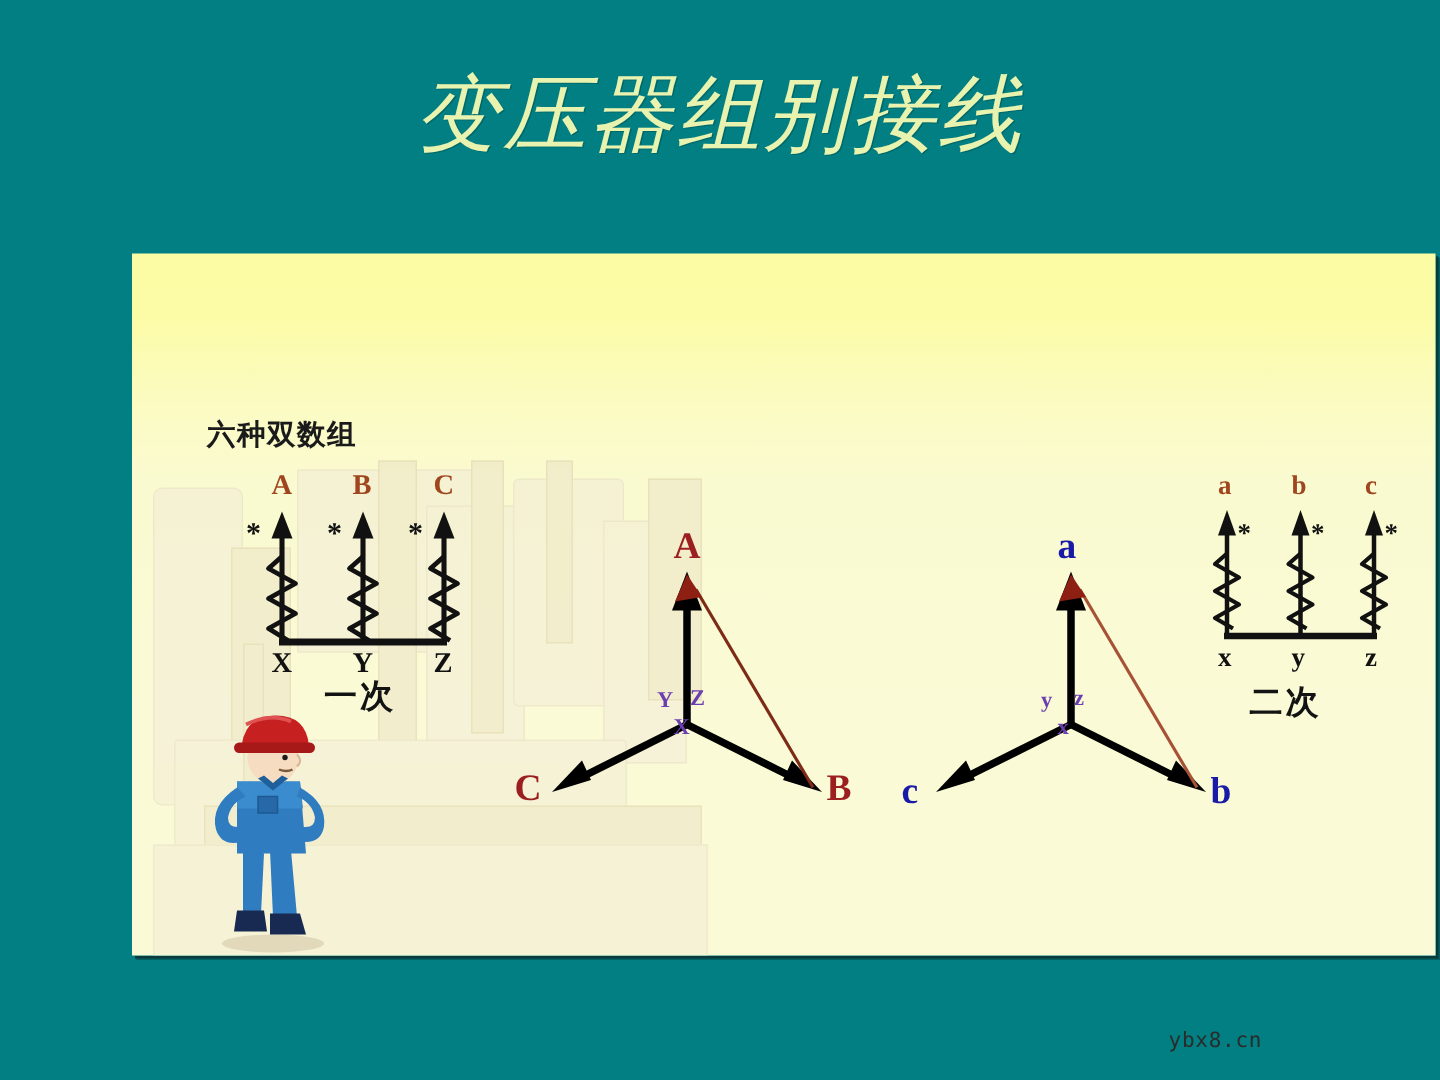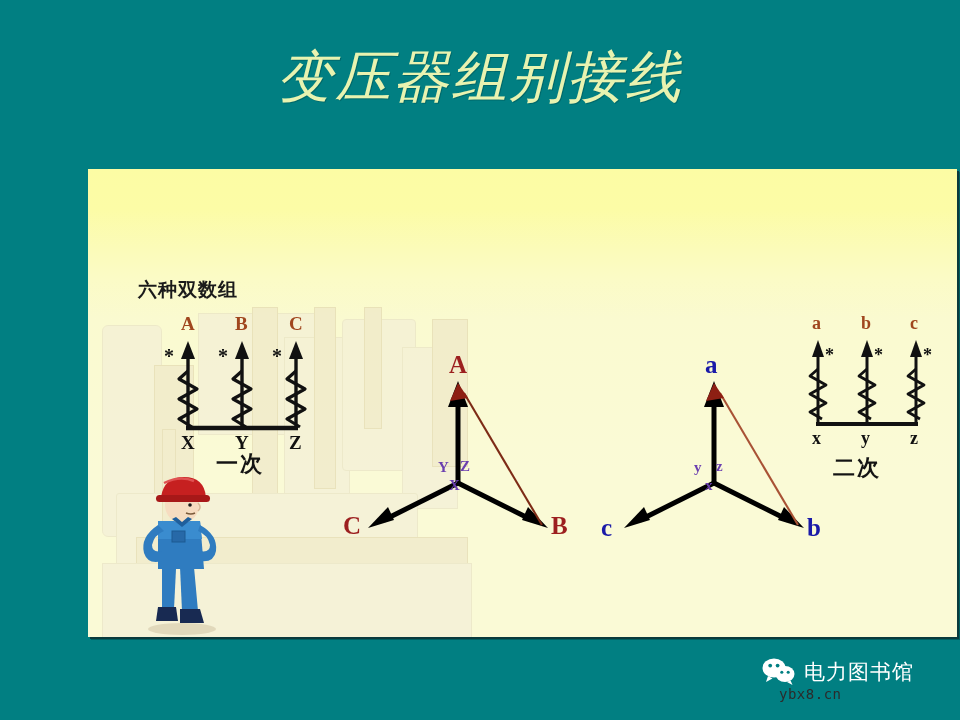--- a/index.html
+++ b/index.html
@@ -362,31 +362,16 @@
         <circle cx="62" cy="36" r="1.8" fill="#1a1a1a"></circle>
         <path d="M58 44 Q63 46 67 44" stroke="#7a5a3a" stroke-width="1.6" fill="none"></path>
         <path d="M70 34 Q74 38 70 42" stroke="#d8b896" stroke-width="1.5" fill="none"></path>
 
         <path d="M44 50 L54 58 L64 50 L60 48 L54 53 L48 48 Z" fill="#1f5f9c"></path>
       </svg>
     </div>
 
   </div>
 
-  <div class="footer-brand">
-    <span class="wechat-icon">
-      <svg width="34" height="28" viewBox="0 0 34 28">
-        <ellipse cx="12" cy="10" rx="11.5" ry="9.5" fill="#ffffff"></ellipse>
-        <path d="M6 18 L4 24 L10.5 20.5 Z" fill="#ffffff"></path>
-        <circle cx="8.2" cy="7.6" r="1.9" fill="#017f82"></circle>
-        <circle cx="15.6" cy="7.6" r="1.9" fill="#017f82"></circle>
-        <ellipse cx="23" cy="16" rx="9.5" ry="8" fill="#ffffff"></ellipse>
-        <path d="M28.5 22.5 L30.5 27 L25 24 Z" fill="#ffffff"></path>
-        <circle cx="19.8" cy="14.2" r="1.55" fill="#017f82"></circle>
-        <circle cx="26.2" cy="14.2" r="1.55" fill="#017f82"></circle>
-      </svg>
-    </span>
-    <span class="brand-text">电力图书馆</span>
-  </div>
 
   <div class="site-watermark">ybx8.cn</div>
 
 </div>
 
 </body></html>

